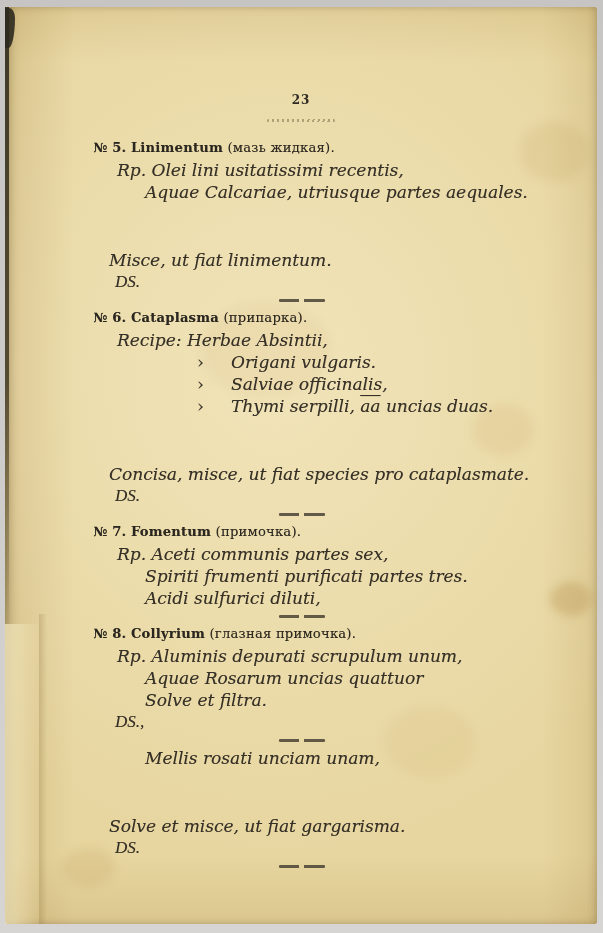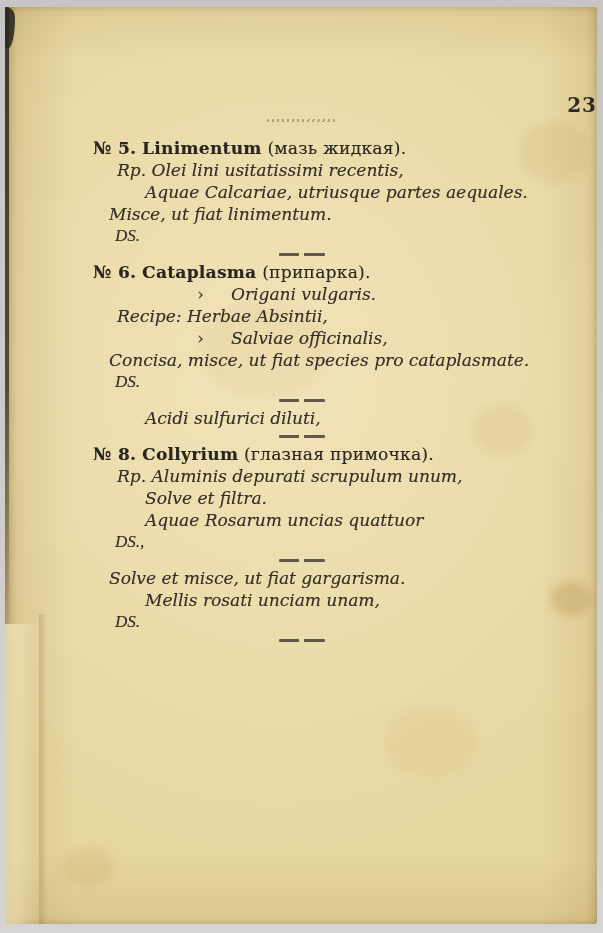--- a/index.html
+++ b/index.html
@@ -33,40 +33,40 @@
     background:linear-gradient(90deg, rgba(120,92,40,.22), rgba(120,92,40,0));}
   .stain{position:absolute;border-radius:50%;filter:blur(5px);}
   .stain.s1{left:545px;top:575px;width:42px;height:34px;background:rgba(176,134,62,.30);}
   .stain.s2{left:515px;top:115px;width:70px;height:60px;background:rgba(190,150,80,.15);}
   .stain.s3{left:468px;top:398px;width:60px;height:50px;background:rgba(190,150,80,.13);}
   .stain.s4{left:58px;top:840px;width:52px;height:40px;background:rgba(180,140,70,.15);}
   .stain.s5{left:195px;top:295px;width:130px;height:95px;background:rgba(200,160,90,.09);}
   .stain.s6{left:380px;top:700px;width:90px;height:70px;background:rgba(195,155,85,.10);}
   
   .pageno{
-    position:absolute;top:86px;left:0;right:0;text-align:right;
-    font-size:20px;font-weight:bold;font-style:normal;
+    position:absolute;top:86px;left:0;right:0;text-align:center;
+    font-size:12px;font-weight:bold;font-style:normal;
     color:#2e2a23;letter-spacing:1px;
   }
   .ornament{
     position:absolute;top:112px;left:50%;margin-left:-34px;width:68px;height:3px;
     background:repeating-linear-gradient(100deg, rgba(104,90,58,.85) 0 2px, rgba(104,90,58,0) 2px 5px);
     opacity:.55;border-radius:2px;
   }
   .content{
     position:absolute;left:88px;top:130px;right:26px;
     color:#342f27;font-size:17px;line-height:22px;font-style:italic;
     text-shadow:.3px .3px .6px rgba(86,70,46,.45);
   }
-  .head{font-style:normal;font-size:17px;color:#2a2620;letter-spacing:.3px;}
+  .head{font-style:normal;font-size:13px;color:#2a2620;letter-spacing:.3px;}
   .head .no,.head .ti{font-weight:bold;}
   .head .nt{font-weight:normal;}
   .line.rp{padding-left:24px;}
   .line.ing{padding-left:52px;}
-  .line.close{padding-left:16px;}
+  .line.close{padding-left:16px;margin-top:46px;}
   .line.ds{padding-left:22px;font-family:Liberation Serif, serif;}
   .line.ditto{padding-left:104px;}
   .line.ditto .mark{display:inline-block;width:34px;font-style:normal;color:#3b362c;}
   .aa{text-decoration:overline;}
   .sep{
     width:46px;height:2.5px;margin:6px 0 5.5px 186px;
     background:linear-gradient(90deg,#494235 0 20px, rgba(0,0,0,0) 20px 25px, #494235 25px 46px);
     border-radius:1px;opacity:.85;
   }
 </style>
@@ -95,44 +95,48 @@
         <div class="head"><span class="no">№ 5.</span> <span class="ti">Linimentum</span> <span class="nt">(мазь жидкая).</span></div>
         <div class="line rp">Rp. Olei lini usitatissimi recentis,</div>
         <div class="line ing">Aquae Calcariae, utriusque partes aequales.</div>
         <div class="line close">Misce, ut fiat linimentum.</div>
         <div class="line ds">DS.</div>
       </section>
       <div class="sep"></div>
 
       <section class="rx">
         <div class="head"><span class="no">№ 6.</span> <span class="ti">Cataplasma</span> <span class="nt">(припарка).</span></div>
+        <div class="line rp">Recipe: Herbae Absintii,</div>
         <div class="line ditto"><span class="mark">›</span><span>Origani vulgaris.</span></div>
-        <div class="line rp">Recipe: Herbae Absintii,</div>
         <div class="line ditto"><span class="mark">›</span><span>Salviae officinalis,</span></div>
+        <div class="line ditto"><span class="mark">›</span><span>Thymi serpilli, </span><span class="aa">aa</span><span> uncias duas.</span></div>
         <div class="line close">Concisa, misce, ut fiat species pro cataplasmate.</div>
         <div class="line ds">DS.</div>
       </section>
       <div class="sep"></div>
 
       <section class="rx">
+        <div class="head"><span class="no">№ 7.</span> <span class="ti">Fomentum</span> <span class="nt">(примочка).</span></div>
+        <div class="line rp">Rp. Aceti communis partes sex,</div>
+        <div class="line ing">Spiriti frumenti purificati partes tres.</div>
         <div class="line ing">Acidi sulfurici diluti,</div>
       </section>
       <div class="sep"></div>
 
       <section class="rx">
         <div class="head"><span class="no">№ 8.</span> <span class="ti">Collyrium</span> <span class="nt">(глазная примочка).</span></div>
         <div class="line rp">Rp. Aluminis depurati scrupulum unum,</div>
+        <div class="line ing">Aquae Rosarum uncias quattuor</div>
         <div class="line ing">Solve et filtra.</div>
-        <div class="line ing">Aquae Rosarum uncias quattuor</div>
         <div class="line ds">DS.,</div>
       </section>
       <div class="sep"></div>
 
       <section class="rx">
+        <div class="line ing">Mellis rosati unciam unam,</div>
         <div class="line close">Solve et misce, ut fiat gargarisma.</div>
-        <div class="line ing">Mellis rosati unciam unam,</div>
         <div class="line ds">DS.</div>
       </section>
       <div class="sep"></div>
 
     </div>
   </div>
 </div>
 
 </body></html>

